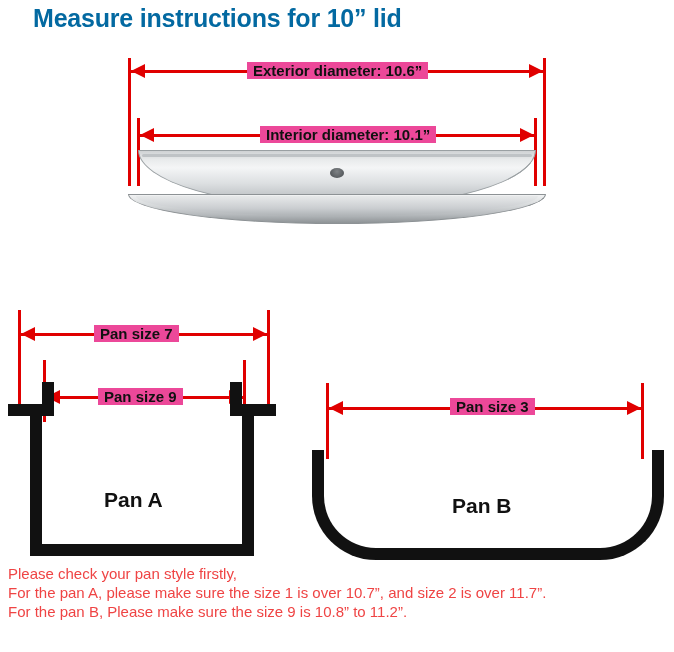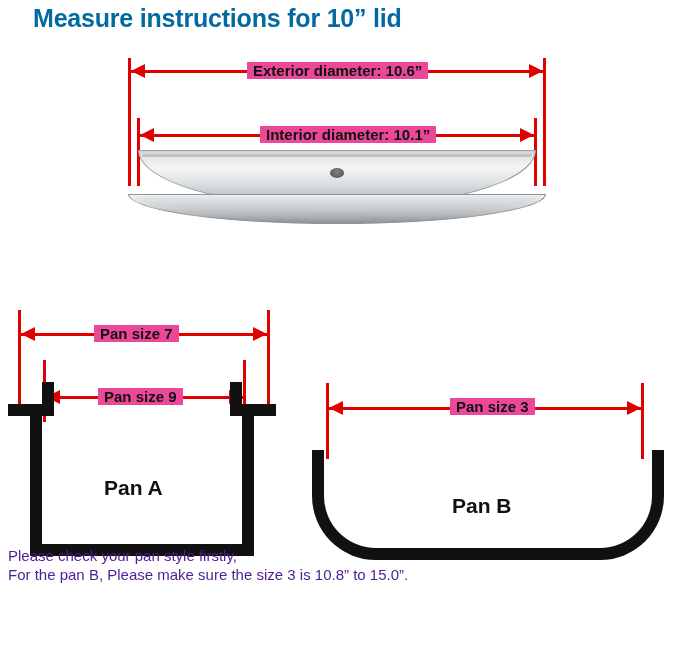--- a/index.html
+++ b/index.html
@@ -150,25 +150,25 @@
     border: 12px solid #111111;
     border-top: none;
     border-radius: 0 0 64px 64px;
     box-sizing: border-box;
     background: transparent;
   }
   
   .footer {
     position: absolute;
     left: 8px;
-    top: 546px;
+    top: 564px;
     width: 660px;
     font-size: 15px;
     line-height: 19px;
-    color: #4c1d95;
+    color: #ef4444;
   }
   .footer div { white-space: nowrap; }
 </style>
 </head>
 <body>
 
 <div id="page">
 
   <div class="title">Measure instructions for 10” lid</div>
 
@@ -222,37 +222,38 @@
       <div class="panA-seg" style="left:34px; top:-22px; width:12px; height:34px;"></div>
 
       <div class="panA-seg" style="left:222px; top:-22px; width:12px; height:34px;"></div>
 
       <div class="panA-seg" style="left:22px; top:12px; width:12px; height:140px;"></div>
 
       <div class="panA-seg" style="left:234px; top:12px; width:12px; height:140px;"></div>
 
       <div class="panA-seg" style="left:22px; top:140px; width:224px; height:12px;"></div>
 
-      <div class="panlabel" style="left:96px; top:72px;">Pan A</div>
+      <div class="panlabel" style="left:96px; top:84px;">Pan A</div>
     </div>
   </div>
 
   <div>
 
     <div class="tick" style="left:326px; top:383px; height:76px;"></div>
     <div class="tick" style="left:641px; top:383px; height:76px;"></div>
     <div class="dimline" style="left:329px; top:407px; width:312px;"></div>
     <div class="arrow-l" style="left:329px; top:401px;"></div>
     <div class="arrow-r" style="left:627px; top:401px;"></div>
     <div class="dimlabel" style="left:450px; top:398px;text-align:center;">Pan size 3</div>
 
     <div id="panB">
       <div class="panB-shape"></div>
       <div class="panlabel" style="left:140px; top:44px;">Pan B</div>
     </div>
   </div>
 
   <div class="footer">
     <div>Please check your pan style firstly,</div>
-    <div>For the pan B, Please make sure the size 3 is 10.8” to 15.0”.</div>
+    <div>For the pan A, please make sure the size 1 is over 10.7”, and size 2 is over 11.7”.</div>
+    <div>For the pan B, Please make sure the size 9 is 10.8” to 11.2”.</div>
   </div>
 
 </div>
 
 </body></html>

